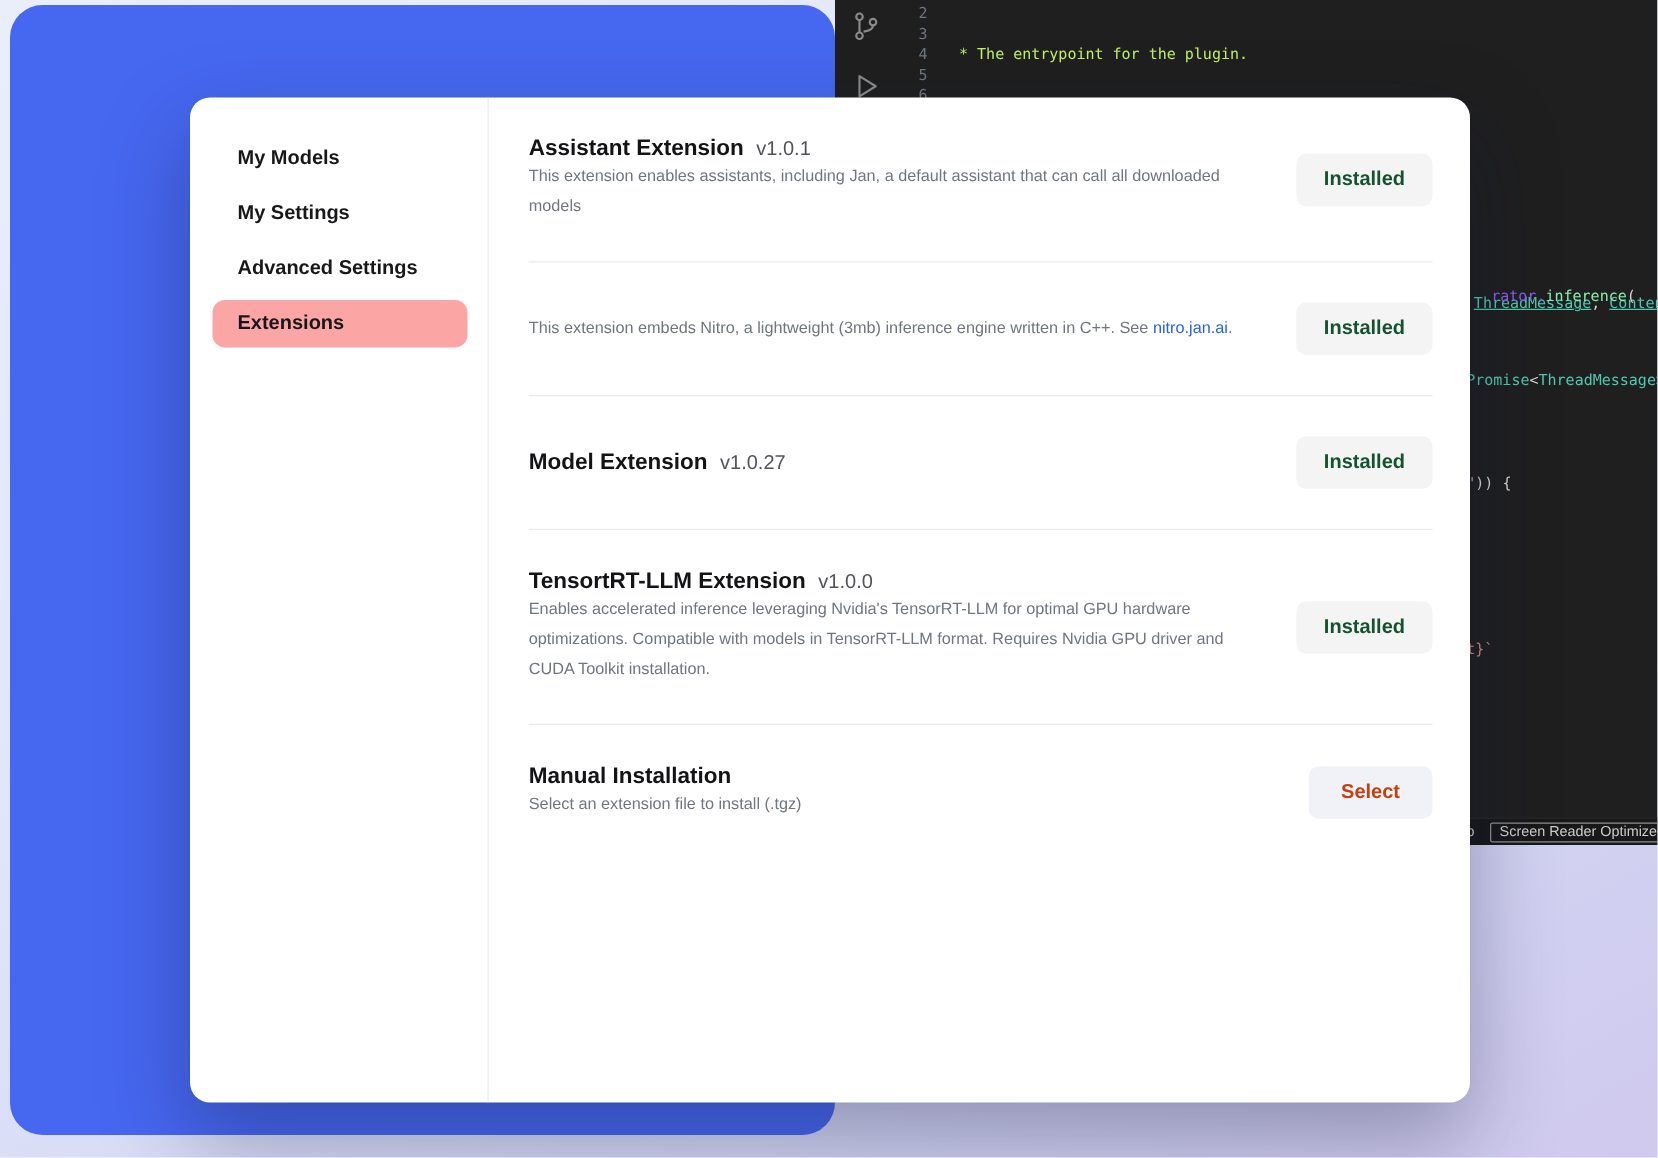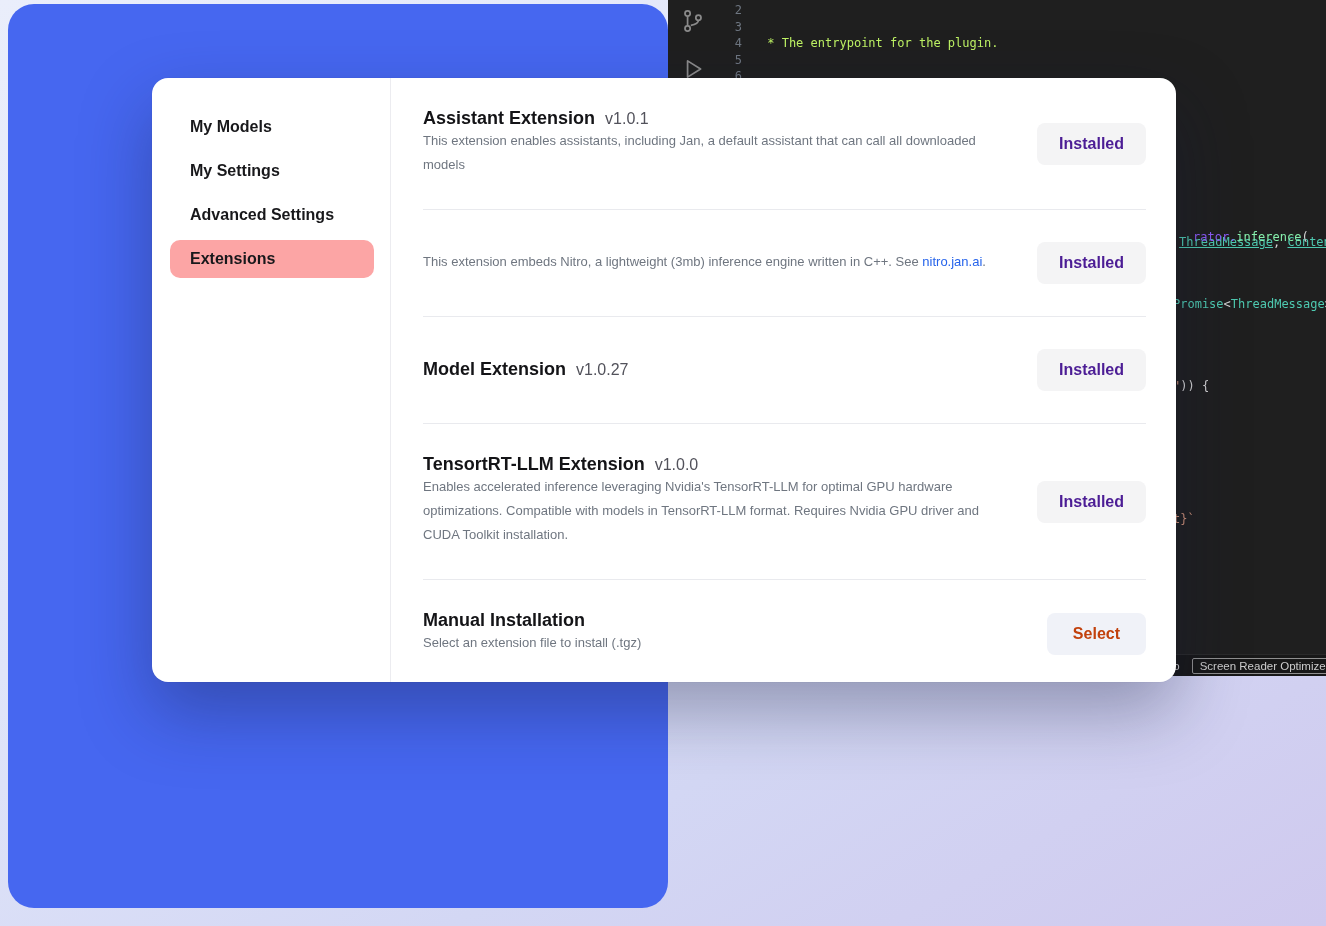--- a/index.html
+++ b/index.html
@@ -51,21 +51,21 @@
     display:flex; align-items:center; justify-content:flex-end; gap:12px;
     font-family:"Liberation Sans",sans-serif; font-size:11.5px; color:#cccccc;
   }
   .status-badge {
     border:1px solid #8f8f8f; border-radius:2px; padding:1px 7px; margin-right:-14px;
     white-space:nowrap;
   }
 
   
   .modal {
-    position:absolute; left:152px; top:78px; width:1024px; height:604px;
+    position:absolute; left:152px; top:78px; width:1024px; height:804px;
     background:#ffffff; border-radius:16px;
     box-shadow: 0 30px 70px rgba(20,25,60,.35), 0 0 0 1px rgba(0,0,0,.02);
     display:flex; overflow:hidden;
   }
   .sidebar {
     width:239px; flex:0 0 239px; border-right:1px solid #ececf0;
     padding:30px 16px 0 18px;
   }
   .side-item {
     padding:10px 20px; margin-bottom:6px; border-radius:10px;
@@ -84,21 +84,21 @@
   .row-title { font-size:18px; font-weight:700; color:#141417; }
   .row-version { margin-left:10px; font-size:16px; font-weight:400; color:#52525b; }
   .row-desc { font-size:13px; line-height:24px; color:#6f7680; }
   .row-desc a { color:#2563eb; text-decoration:none; cursor:pointer; }
 
   .btn {
     border:none; border-radius:8px; padding:12px 22px; margin-top:2px;
     font-family:"Liberation Sans",sans-serif; font-size:16px; font-weight:600;
     cursor:pointer; white-space:nowrap;
   }
-  .btn-installed { background:#f4f4f5; color:#4c1d95; }
+  .btn-installed { background:#f4f4f5; color:#14532d; }
   .btn-select { background:#f0f2f8; color:#c2410c; padding:12px 26px; }
 </style>
 </head>
 <body>
 
 <div class="blue-backdrop"></div>
 
 <div class="editor">
   <div class="activity">
     <div class="act-icon branch">

